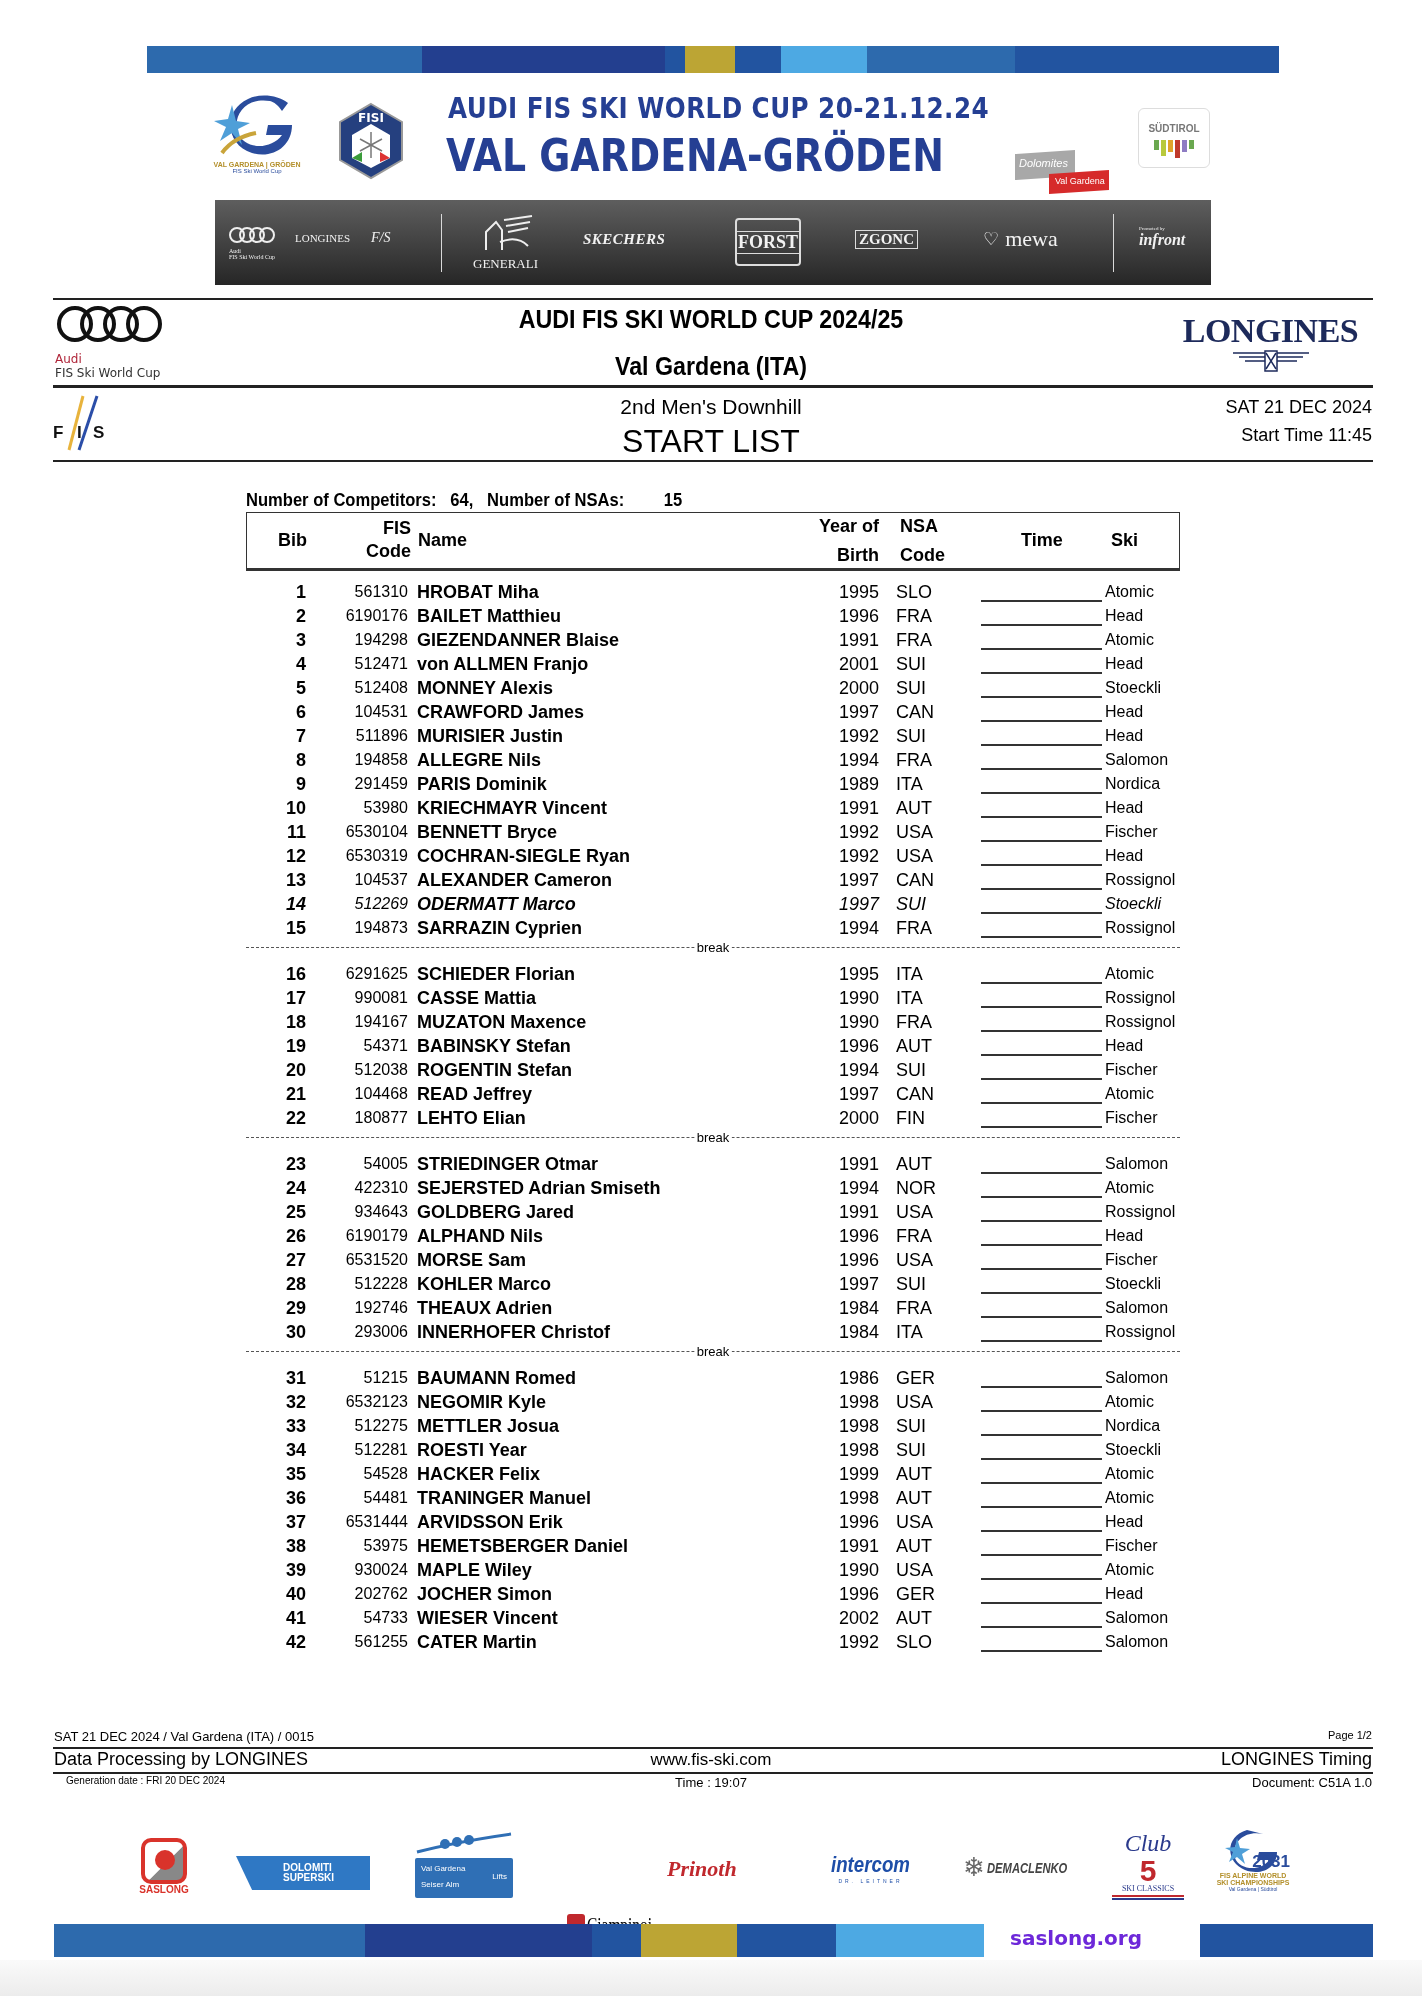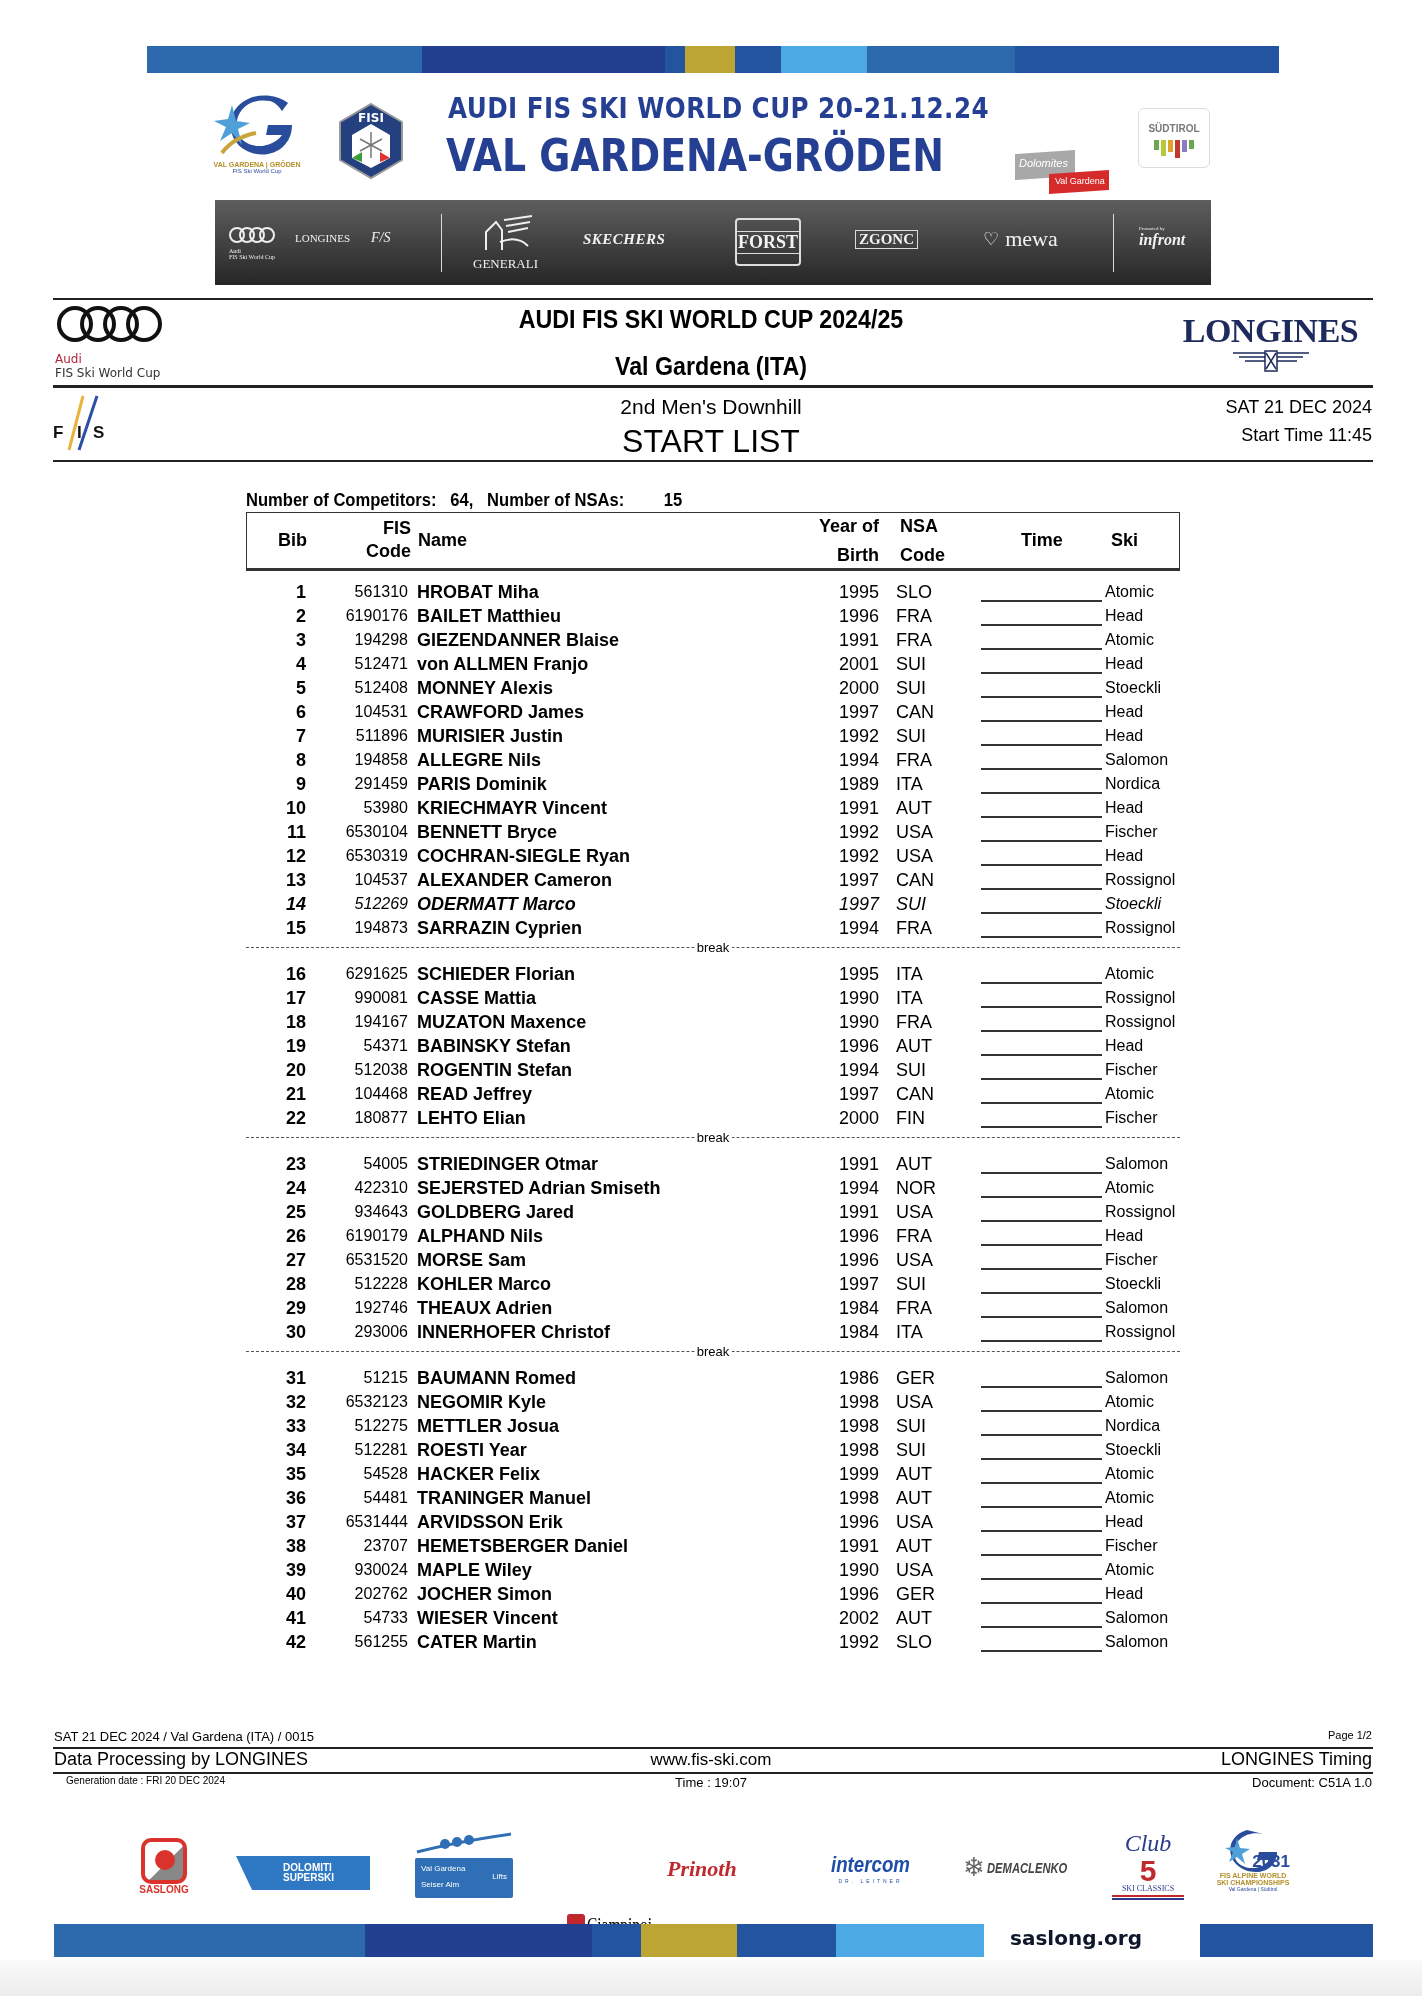--- a/index.html
+++ b/index.html
@@ -558,21 +558,21 @@
       <span class="bib">37</span>
       <span class="fis">6531444</span>
       <span class="nm">ARVIDSSON Erik</span>
       <span class="yob">1996</span>
       <span class="nsa">USA</span>
       <span class="tline"></span>
       <span class="ski">Head</span>
     </div>
     <div class="row" style="top: 1536px;">
       <span class="bib">38</span>
-      <span class="fis">23707</span>
+      <span class="fis">53975</span>
       <span class="nm">HEMETSBERGER Daniel</span>
       <span class="yob">1991</span>
       <span class="nsa">AUT</span>
       <span class="tline"></span>
       <span class="ski">Fischer</span>
     </div>
     <div class="row" style="top: 1560px;">
       <span class="bib">39</span>
       <span class="fis">930024</span>
       <span class="nm">MAPLE Wiley</span>
@@ -685,15 +685,15 @@
 </div>
 
 <div class="bar" style="left:54px; top:1924px; width:930px; height:33px;">
   <div style="width:322px;background:#2d6aad"></div>
   <div style="width:234px;background:#233f8f"></div>
   <div style="width:51px;background:#2254a0"></div>
   <div style="width:99px;background:#bca534"></div>
   <div style="width:103px;background:#2254a0"></div>
   <div style="width:153px;background:#4da9e3"></div>
 </div>
-<div class="abs" style="left:1010px; top:1926px; font-family:'DejaVu Sans',sans-serif; font-size:20px; font-weight:bold; color:#0f172a;">saslong.org</div>
+<div class="abs" style="left:1010px; top:1926px; font-family:'DejaVu Sans',sans-serif; font-size:20px; font-weight:bold; color:#6d28d9;">saslong.org</div>
 <div class="abs" style="left:1200px; top:1924px; width:173px; height:33px; background:#2254a0;"></div>
 <div class="abs" style="left:0; top:1960px; width:1422px; height:36px; background:linear-gradient(#fafafa,#ececec);"></div>
 
 </body></html>

